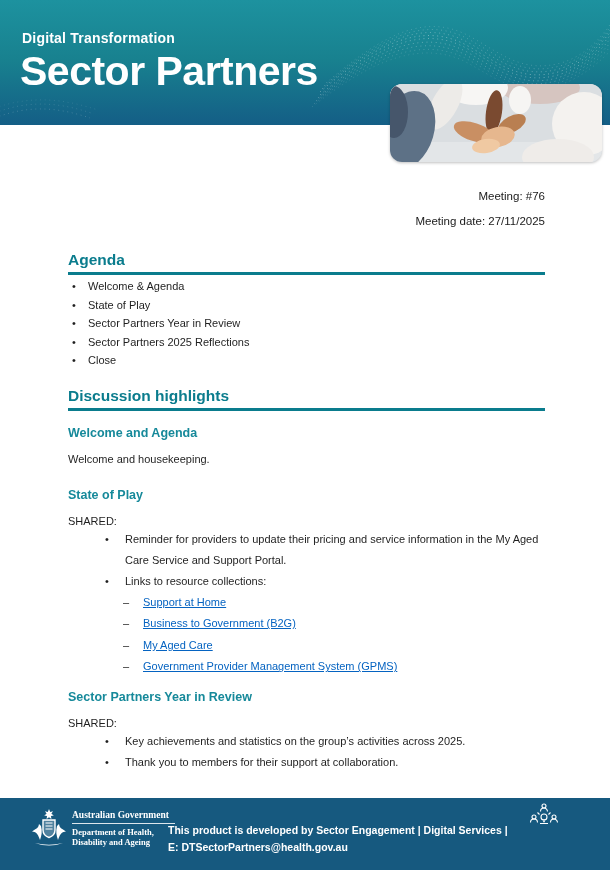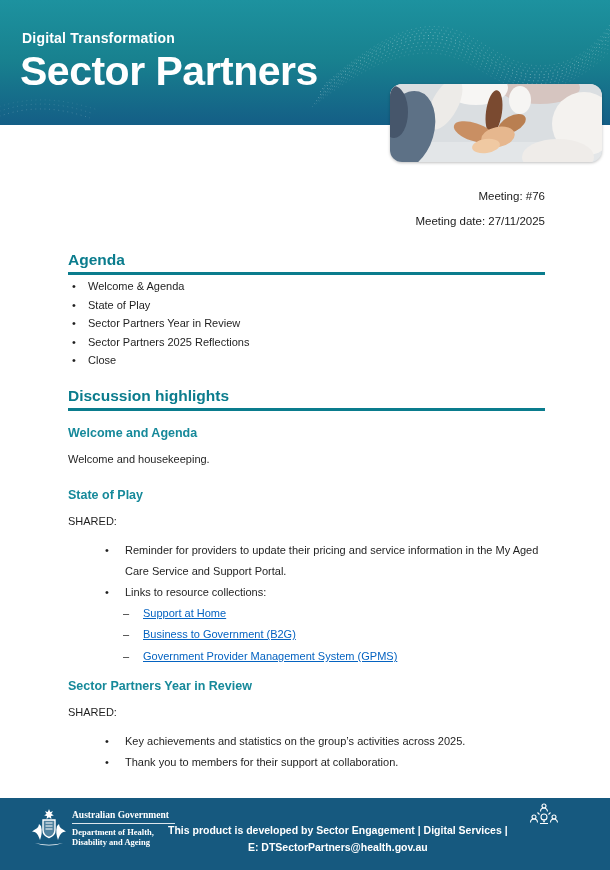--- a/index.html
+++ b/index.html
@@ -21,36 +21,36 @@
   .meta{margin-top:59px;text-align:right;font-size:11.5px;line-height:25px;color:#1a1a1a;}
   h2.sec{margin:17px 0 0 0;font-size:15.5px;font-weight:bold;color:#0a7c8d;}
   .rule{height:3px;background:#0a7c8d;margin-top:3px;}
   h3.sub{margin:21px 0 0 0;font-size:12.5px;font-weight:bold;color:#16899a;}
   h3.sub.first{margin-top:15px;}
   p.body{margin:12px 0 0 0;font-size:11px;line-height:15px;}
   ul{list-style:none;margin:0;padding:0;}
   ul.agenda{margin-top:2px;}
   ul.agenda li{position:relative;padding-left:20px;font-size:11px;line-height:18.6px;}
   ul.agenda li::before{content:"•";position:absolute;left:4px;font-size:11px;}
-  ul.disc{margin-top:11px;}
+  ul.disc{}
   ul.disc li{position:relative;padding-left:57px;font-size:11px;line-height:21px;}
   ul.disc li::before{content:"•";position:absolute;left:37px;font-size:11px;}
   ul.dashes{margin-top:0;}
   ul.dashes li{position:relative;padding-left:75px;font-size:11px;line-height:21.5px;}
   ul.dashes li::before{content:"–";position:absolute;left:55px;color:#1f1f1f;}
   a.doclink{color:#0563c1;text-decoration:underline;}
 
   
   .footer{position:absolute;top:798px;left:0;width:610px;height:72px;background:#16597f;color:#ffffff;}
   .gov{position:absolute;left:27px;top:9px;display:flex;align-items:center;}
   .gov-text{margin-left:1px;font-family:"Liberation Serif",serif;}
   .gov-name{font-size:9.5px;font-weight:bold;line-height:11px;}
   .gov-sep{width:103px;height:1px;background:rgba(255,255,255,.85);margin:2px 0 3px 0;}
   .dept{font-size:8.5px;font-weight:bold;line-height:10px;}
-  .product{position:absolute;left:168px;top:24px;font-size:10.5px;font-weight:bold;line-height:17px;text-align:center;}
+  .product{position:absolute;left:168px;top:24px;font-size:10.5px;font-weight:bold;line-height:17px;}
   .hccd{position:absolute;left:483px;top:4px;width:122px;text-align:center;}
   .hccd-label{font-size:10px;font-weight:bold;margin-top:2px;}
 </style>
 </head>
 <body>
 
 <div class="page">
 
   <header class="banner">
     <svg class="waves" width="610" height="125" viewBox="0 0 610 125">
@@ -118,20 +118,21 @@
 
     <h3 class="sub">State of Play</h3>
     <p class="body">SHARED:</p>
     <ul class="disc">
       <li>Reminder for providers to update their pricing and service information in the My Aged Care Service and Support Portal.</li>
       <li>Links to resource collections:</li>
     </ul>
     <ul class="dashes">
       <li><a href="#" class="doclink">Support at Home</a></li>
       <li><a href="#" class="doclink">Business to Government (B2G)</a></li>
+      <li><a href="#" class="doclink">My Aged Care</a></li>
       <li><a href="#" class="doclink">Government Provider Management System (GPMS)</a></li>
     </ul>
 
     <h3 class="sub" style="margin-top:12px;">Sector Partners Year in Review</h3>
     <p class="body">SHARED:</p>
     <ul class="disc">
       <li>Key achievements and statistics on the group’s activities across 2025.</li>
       <li>Thank you to members for their support at collaboration.</li>
     </ul>
   </main>

